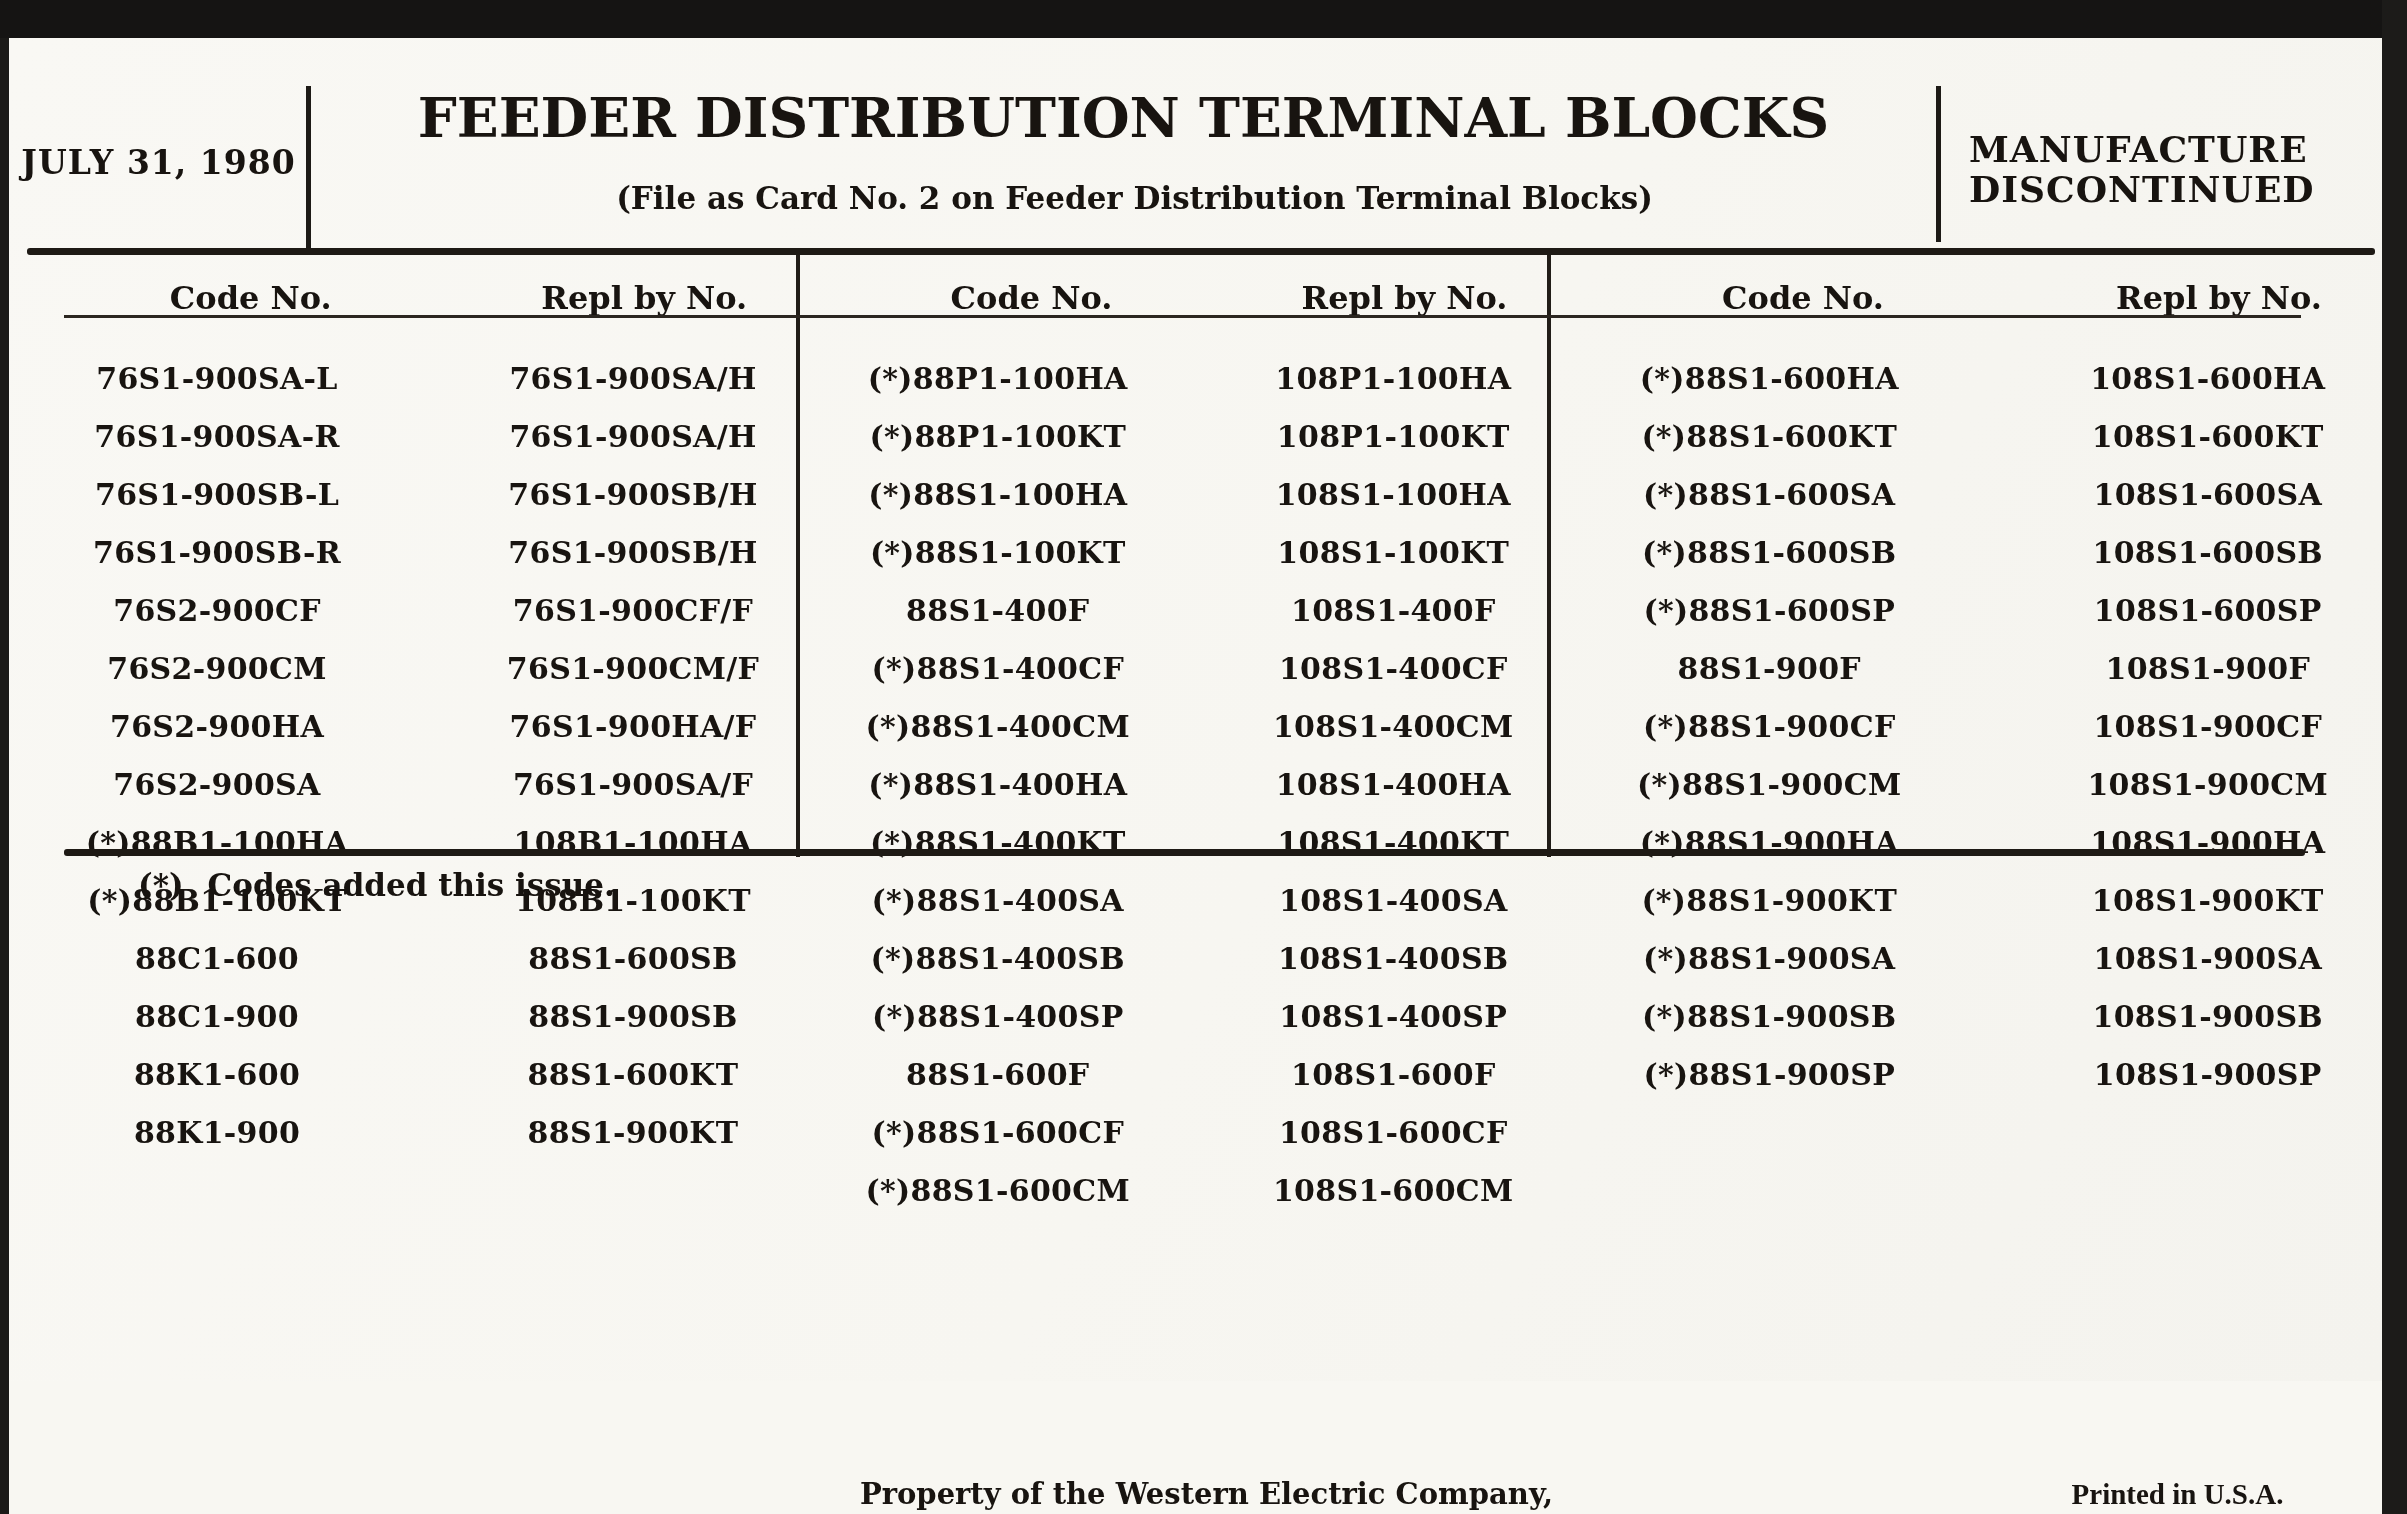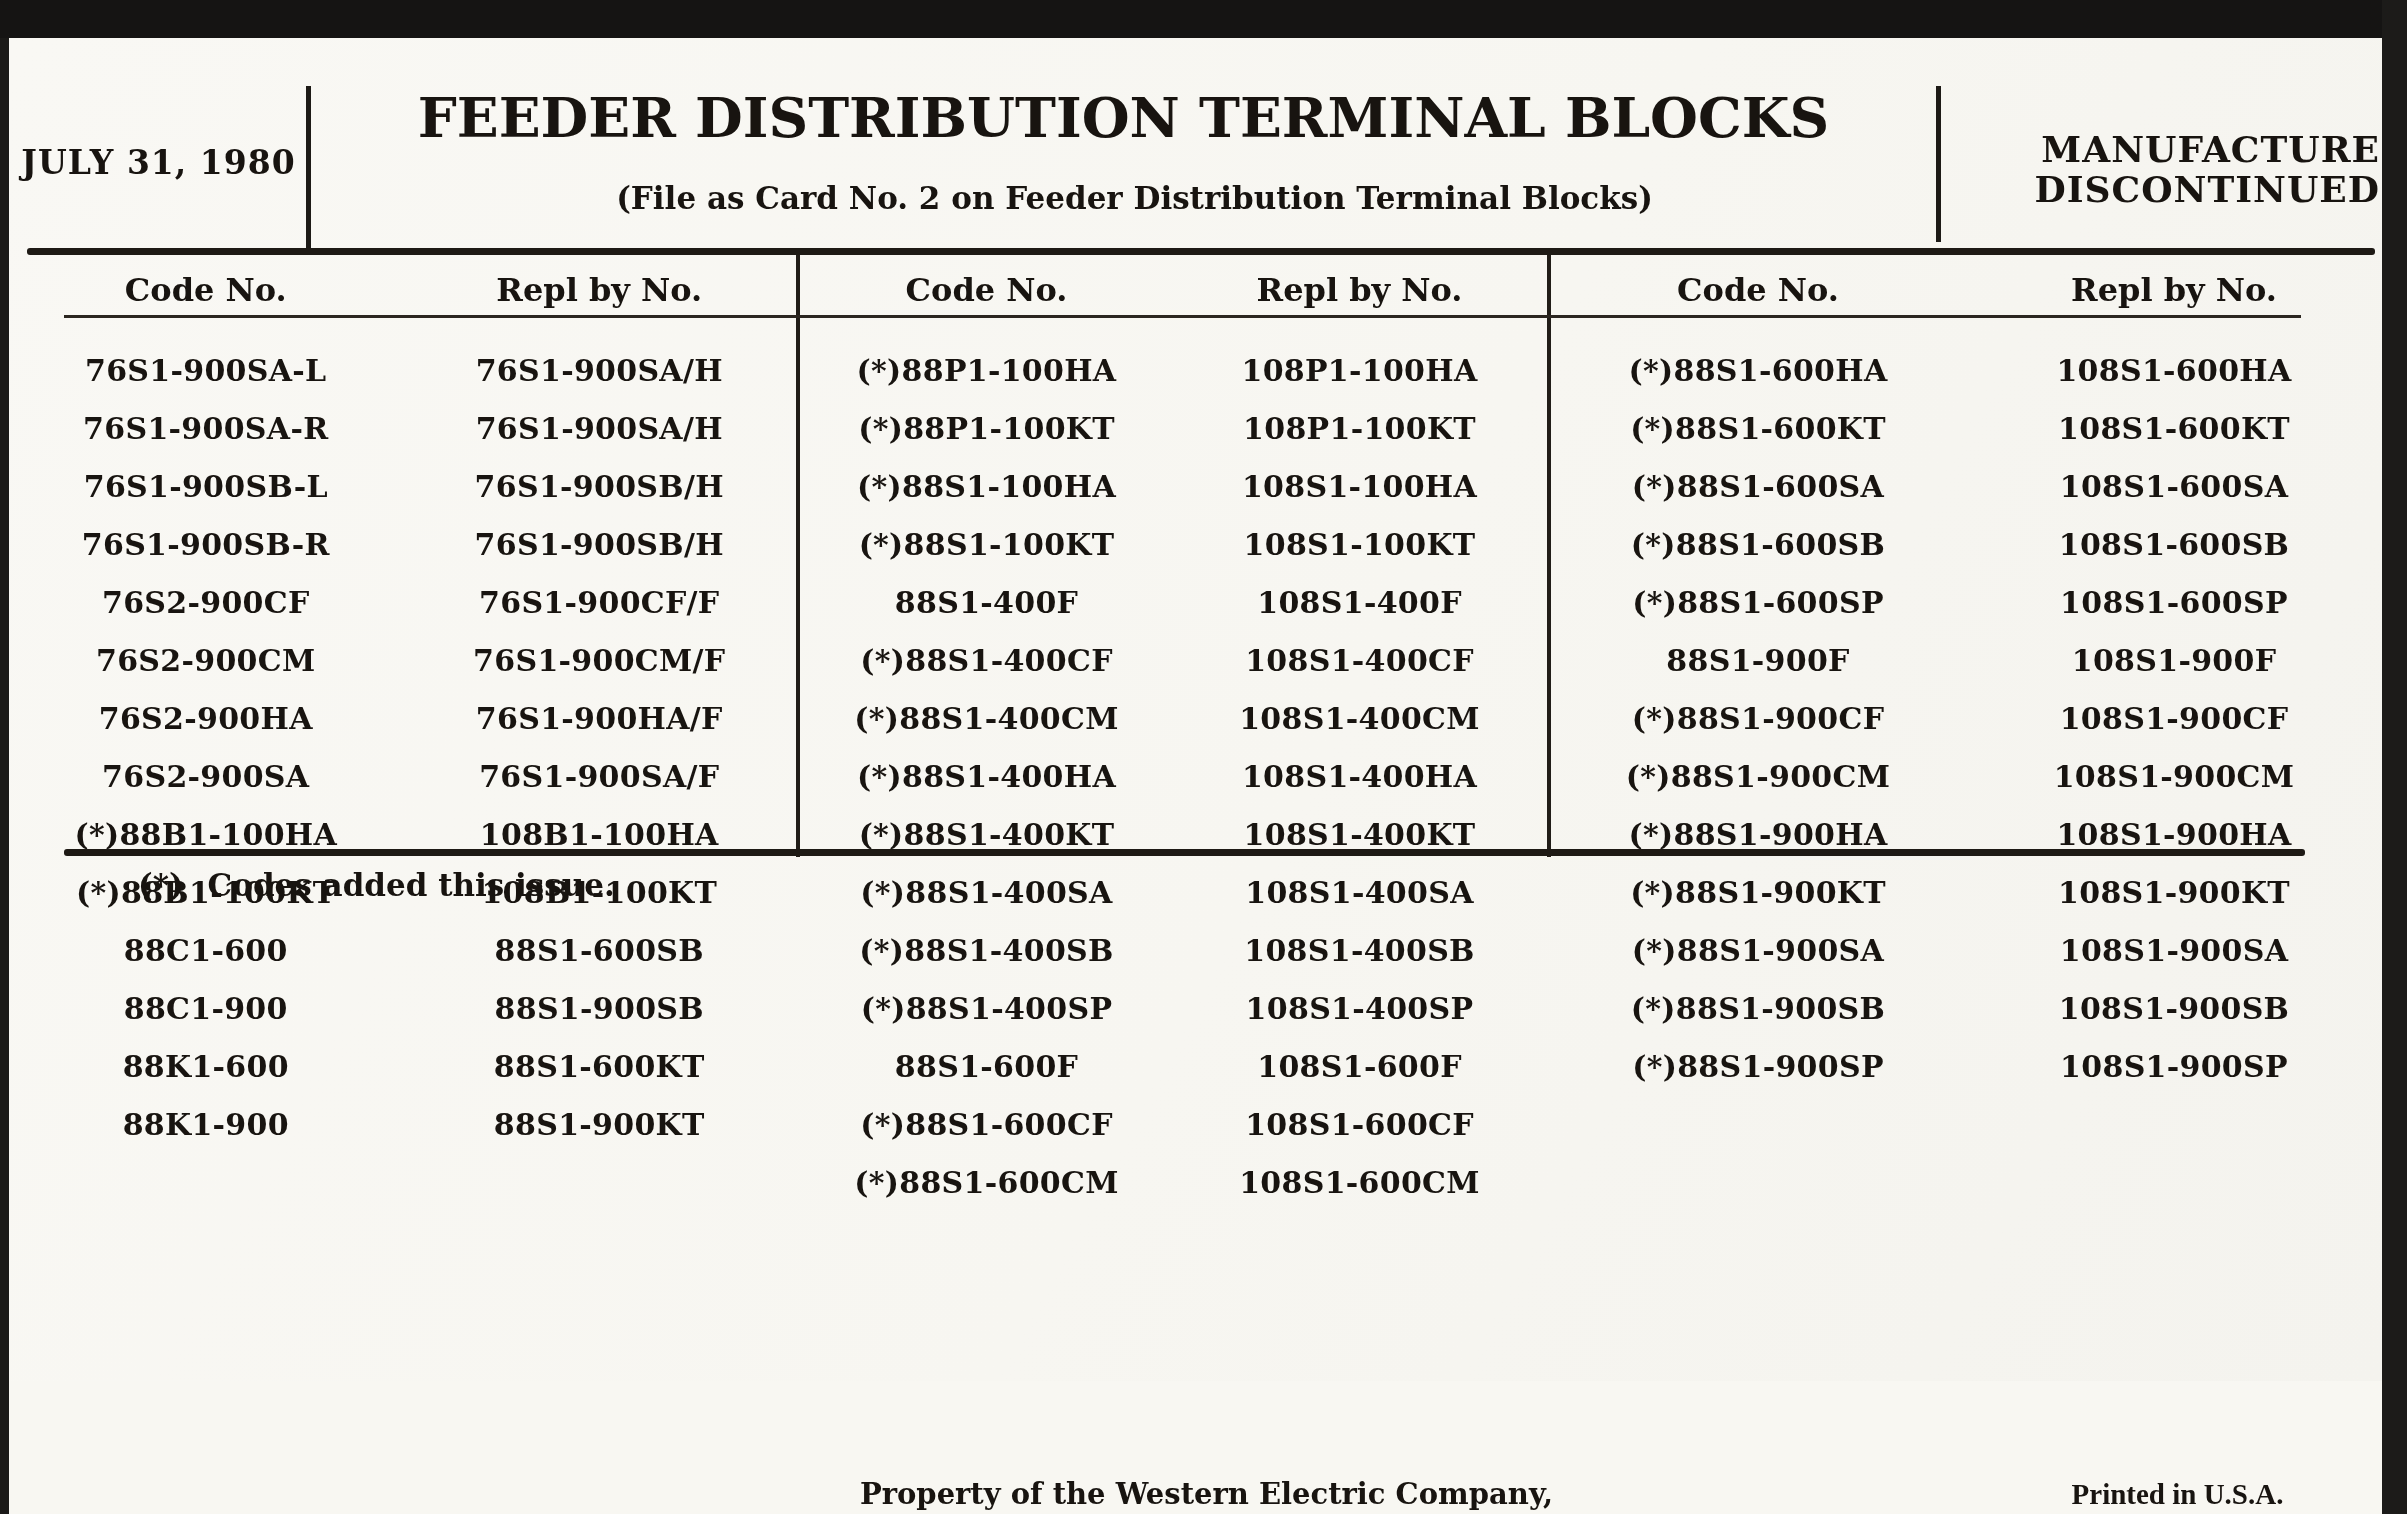--- a/index.html
+++ b/index.html
@@ -25,25 +25,25 @@
   
   .date{position:absolute;left:0;top:105px;width:299px;text-align:center;
     font-size:33px;letter-spacing:1px;line-height:40px;}
   .vdiv{position:absolute;width:5px;background:#1d1a16;}
   .vdiv-left{left:297px;top:48px;height:164px;}
   .vdiv-right{left:1927px;top:48px;height:156px;}
   .title-wrap{position:absolute;left:302px;top:50px;width:1625px;text-align:center;}
   .title{font-size:55px;line-height:59px;letter-spacing:0px;margin:0;}
   .subtitle{font-size:31px;line-height:38px;margin-top:32px;margin-left:22px;}
   .status{position:absolute;left:1960px;top:91px;width:411px;
-    font-size:36px;line-height:40px;letter-spacing:1px;text-align:right;}
+    font-size:36px;line-height:40px;letter-spacing:1px;}
   .rule-top{position:absolute;left:18px;top:210px;width:2348px;height:7px;background:var(--rule);border-radius:3px;}
   
   .table{position:absolute;left:0;top:217px;width:2373px;height:602px;}
-  .sec{position:absolute;top:4px;height:602px;}
+  .sec{position:absolute;top:12px;height:602px;padding-left:45px;}
   .sec1{left:0;width:787px;}
   .sec2{left:791px;width:746px;}
   .sec3{left:1541px;width:832px;}
   .secdiv{position:absolute;top:0;width:4px;height:602px;background:#211d18;}
   .secdiv-1{left:787px;}
   .secdiv-2{left:1538px;}
   .thead{display:flex;height:61px;align-items:center;font-size:32px;}
   .thead span{width:50%;text-align:center;}
   .thin-rule{position:absolute;left:55px;top:60px;width:2237px;height:3px;background:#2b2620;}
   .rows{position:absolute;left:0;top:71px;right:0;}

